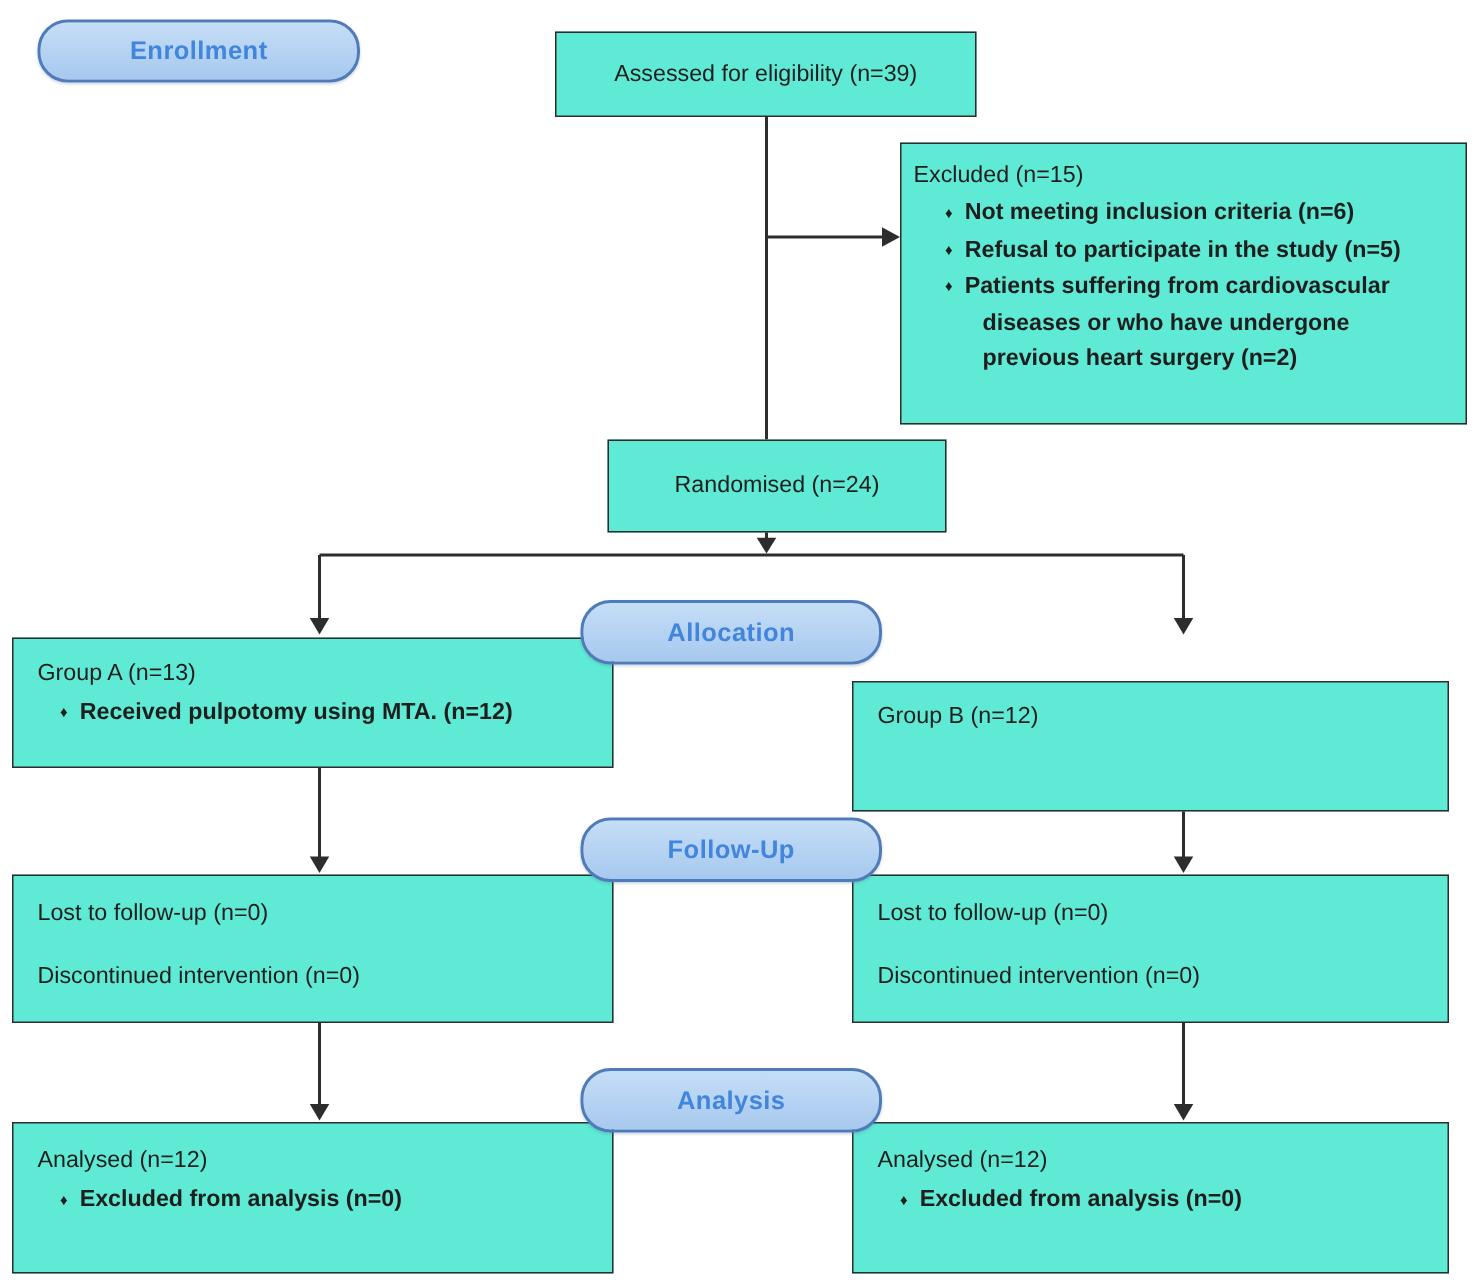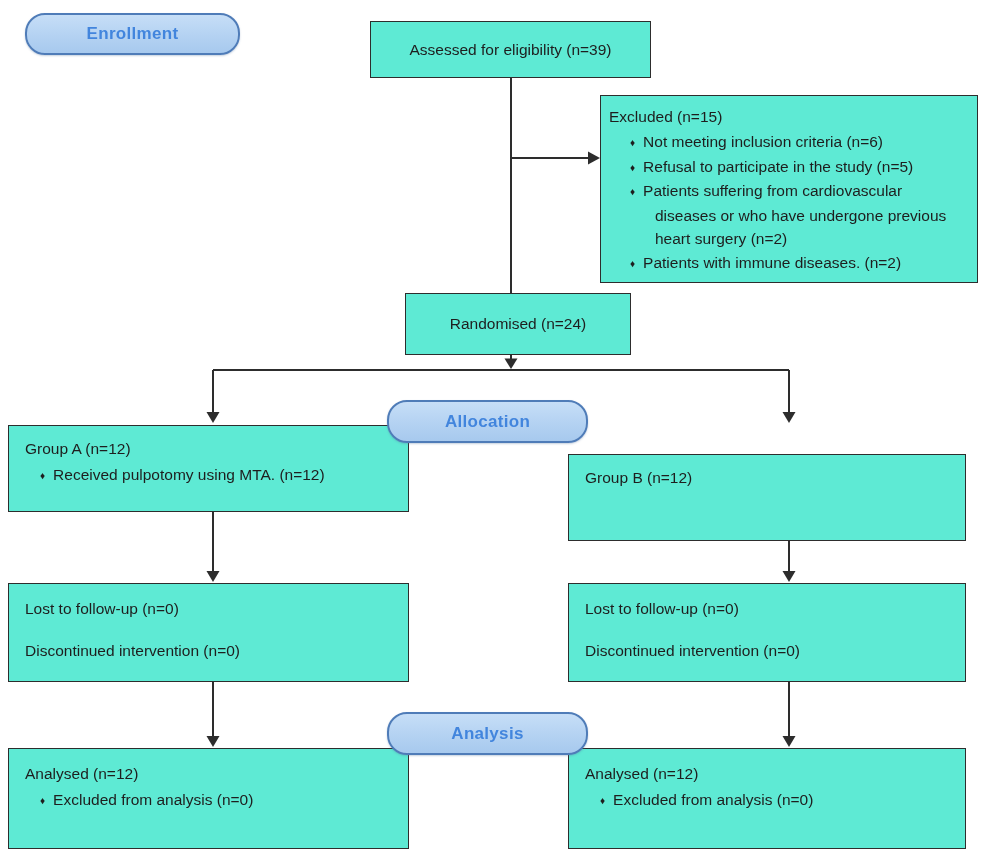--- a/index.html
+++ b/index.html
@@ -21,21 +21,21 @@
     position:absolute;z-index:3;box-sizing:border-box;
     width:201px;height:43px;border-radius:20px;
     border:2.4px solid #4f7cb8;
     background:linear-gradient(180deg,#c6def7 0%,#b4d2f2 55%,#a7c9ee 100%);
     color:#4285dd;font-weight:bold;font-size:17px;letter-spacing:.3px;
     display:flex;align-items:center;justify-content:center;
     box-shadow:0 1px 2px rgba(90,120,160,.35);
   }
 
   .box-title{line-height:24px;}
-  ul.items{list-style:none;margin:1px 0 0 0;padding:0;}
+  ul.items{list-style:none;margin:1px 0 0 0;padding:0;font-weight:bold;}
   ul.items li{line-height:23.5px;padding-left:46px;text-indent:-25px;}
   ul.items .bullet{font-size:10px;margin-right:8px;vertical-align:1px;}
   ul.items.tight li{padding-left:30px;text-indent:-15px;line-height:25px;}
   ul.excluded-items{padding-right:22px;}
   ul.plain{list-style:none;margin:0;padding:0;}
   ul.plain li{line-height:23px;}
   ul.plain li + li{margin-top:19px;}
 
   
   .lbl-enrollment{left:25px;top:13px;width:215px;height:42px;}
@@ -86,43 +86,45 @@
   <div class="box centered box-assessed">
     <span>Assessed for eligibility (n=39)</span>
   </div>
 
   <div class="box box-excluded">
     <div class="box-title">Excluded (n=15)</div>
     <ul class="items excluded-items">
         <li><span class="bullet">♦</span>Not meeting inclusion criteria (n=6)</li>
         <li><span class="bullet">♦</span>Refusal to participate in the study (n=5)</li>
         <li><span class="bullet">♦</span>Patients suffering from cardiovascular diseases or who have undergone previous heart surgery (n=2)</li>
-        <li><span class="bullet">♦</span>Patients with immune diseases. (n=2)</li>
       </ul>
   </div>
 
   <div class="box centered box-randomised">
     <span>Randomised (n=24)</span>
   </div>
 
   <div class="stage-label lbl-allocation">
     <span>Allocation</span>
   </div>
 
   <div class="box box-group-a">
-    <div class="box-title">Group A (n=12)</div>
+    <div class="box-title">Group A (n=13)</div>
     <ul class="items tight">
         <li><span class="bullet">♦</span>Received pulpotomy using MTA. (n=12)</li>
       </ul>
   </div>
 
   <div class="box box-group-b">
     <div class="box-title">Group B (n=12)</div>
   </div>
 
+  <div class="stage-label lbl-followup">
+    <span>Follow-Up</span>
+  </div>
 
   <div class="box box-followup-a">
     <ul class="plain">
         <li>Lost to follow-up (n=0)</li>
         <li>Discontinued intervention (n=0)</li>
       </ul>
   </div>
 
   <div class="box box-followup-b">
     <ul class="plain">

